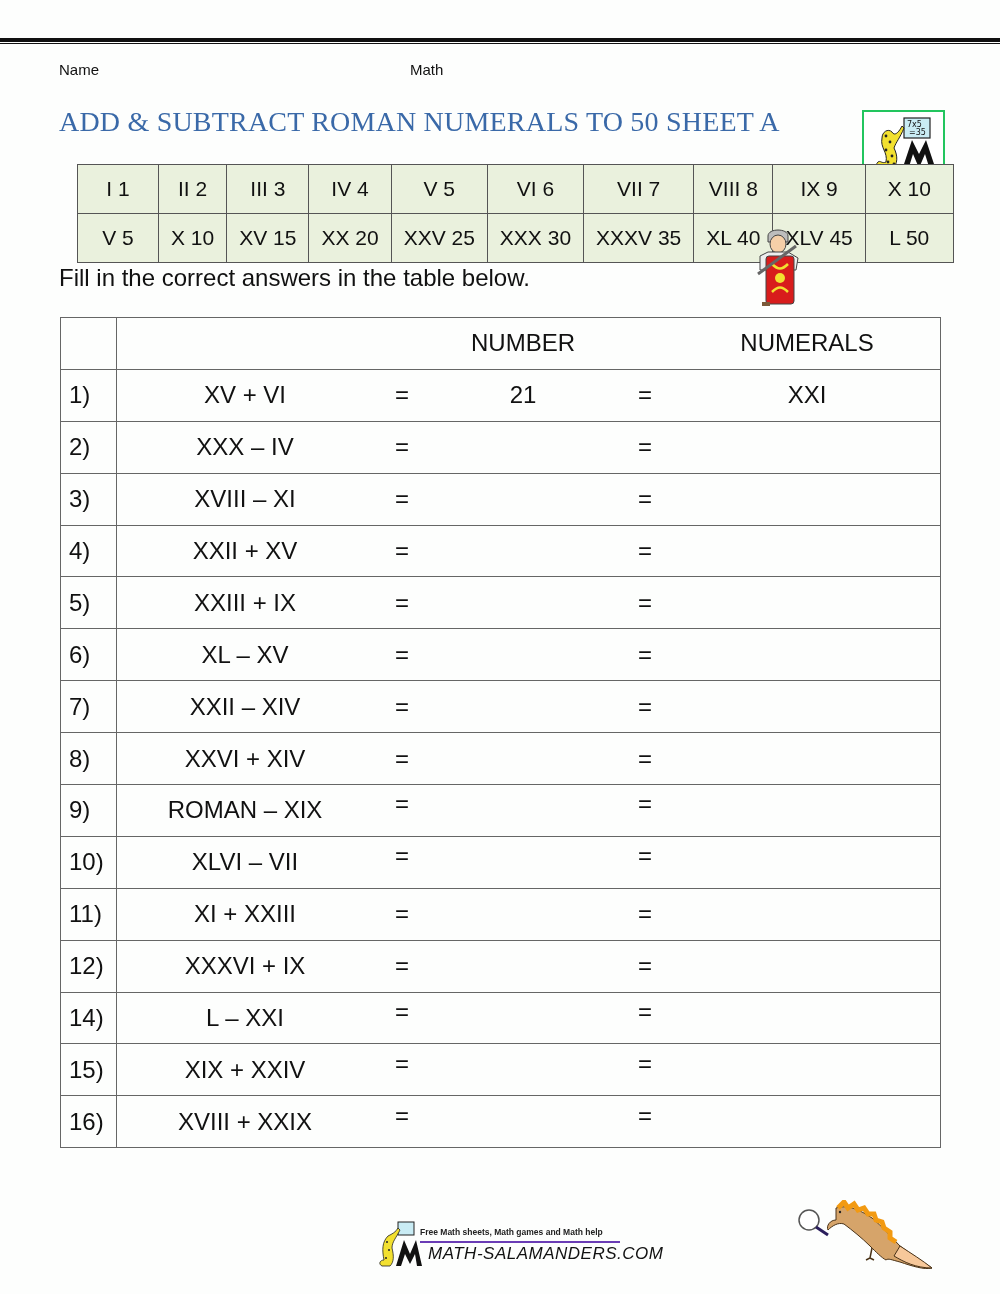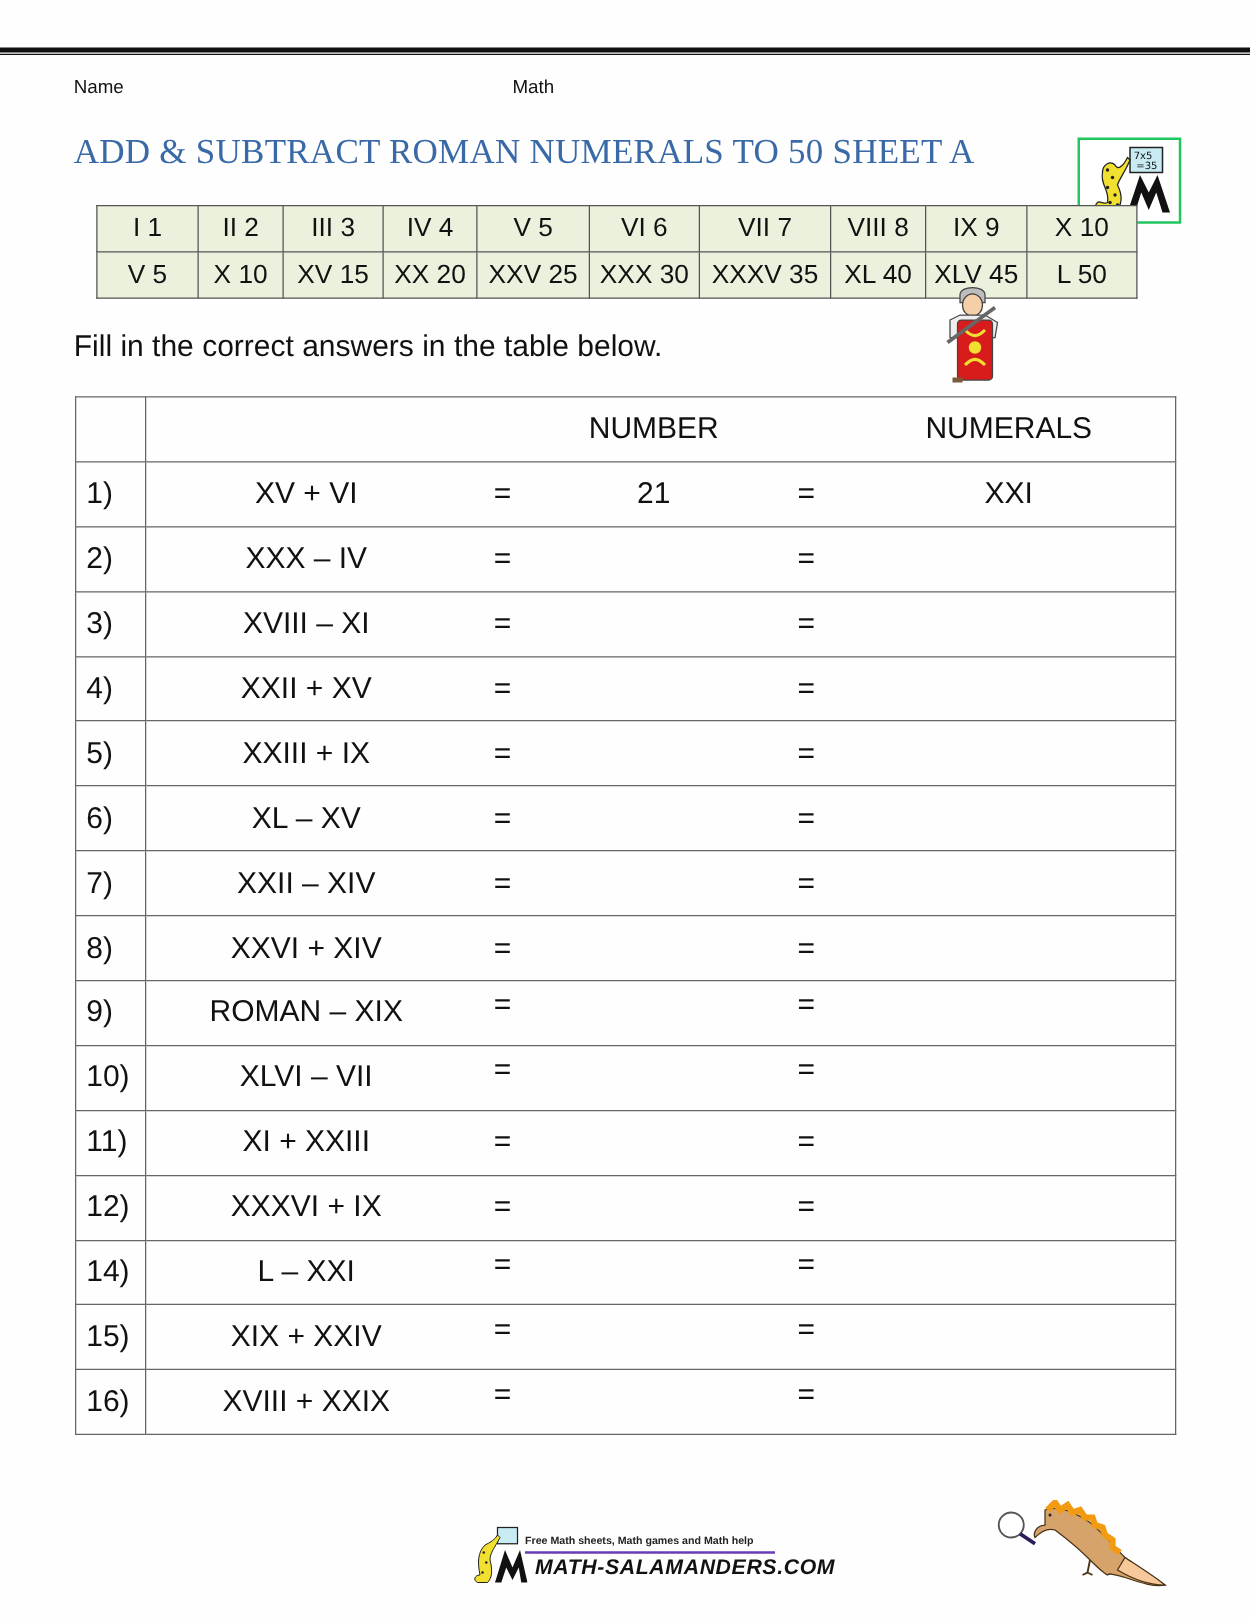--- a/index.html
+++ b/index.html
@@ -10,42 +10,42 @@
 
     .lbl { position: absolute; top: 61px; font-size: 15px; color: #111; }
     .lbl-name { left: 59px; }
     .lbl-date { left: 410px; }
 
     .title { position: absolute; left: 59px; top: 106px; font-family: "Liberation Serif", "DejaVu Serif", serif; font-size: 28px; color: #3a69a8; letter-spacing: 0.2px; white-space: nowrap; }
 
     .logo-box { position: absolute; left: 862px; top: 62px; width: 83px; height: 69px; border: 2px solid #22c55e; background: #fff; margin-top: 48px; }
 
     .ref-table { position: absolute; left: 77px; top: 164px; border-collapse: collapse; background: #eaf1dd; }
-    .ref-table td { border: 1px solid #555; height: 37px; text-align: center; font-size: 21px; color: #111; padding: 0; white-space: nowrap; }
+    .ref-table td { border: 1px solid #555; height: 37px; text-align: center; font-size: 21px; color: #111; padding: 12px; white-space: nowrap; }
 
     .instruction { position: absolute; left: 59px; top: 264px; font-size: 24px; color: #111; }
 
     .soldier { position: absolute; left: 748px; top: 226px; width: 62px; height: 82px; }
 
     .ans-table { position: absolute; left: 60px; top: 317px; width: 881px; border-collapse: collapse; }
     .ans-table td { border: 1px solid #666; height: 51.9px; font-size: 24px; color: #111; padding: 0; }
     .ans-table td.num { width: 56px; padding-left: 8px; }
     .ans-table td.body { position: relative; padding-left: 13px; }
     .cell-expr, .cell-eq1, .cell-number, .cell-eq2, .cell-numerals { position: absolute; top: 50%; transform: translate(-50%, -50%); white-space: nowrap; }
     .cell-expr { left: 128px; }
     .cell-eq1 { left: 285px; }
     .cell-number { left: 406px; }
     .cell-eq2 { left: 528px; }
     .cell-numerals { left: 690px; }
     .eq-high { top: 38% !important; }
 
     .footer-logo { position: absolute; left: 372px; top: 1220px; width: 260px; height: 50px; }
     .footer-tag { position: absolute; left: 420px; top: 1227px; font-size: 8.5px; font-weight: bold; color: #222; white-space: nowrap; }
     .footer-line { position: absolute; left: 420px; top: 1241px; width: 200px; height: 2px; background: #6a3cb5; }
-    .footer-site { position: absolute; left: 428px; top: 1244px; font-size: 17px; font-style: italic; font-weight: bold; color: #111; letter-spacing: 0.5px; white-space: nowrap; }
+    .footer-site { position: absolute; left: 428px; top: 1244px; font-size: 17px; font-style: italic; font-weight: normal; color: #111; letter-spacing: 0.5px; white-space: nowrap; }
 
     .salamander { position: absolute; left: 796px; top: 1200px; width: 160px; height: 80px; }
   </style>
 </head>
 <body>
 
 <div class="top-rule"></div>
 
 <div class="lbl lbl-name">Name</div>
 <div class="lbl lbl-date">Math</div>

